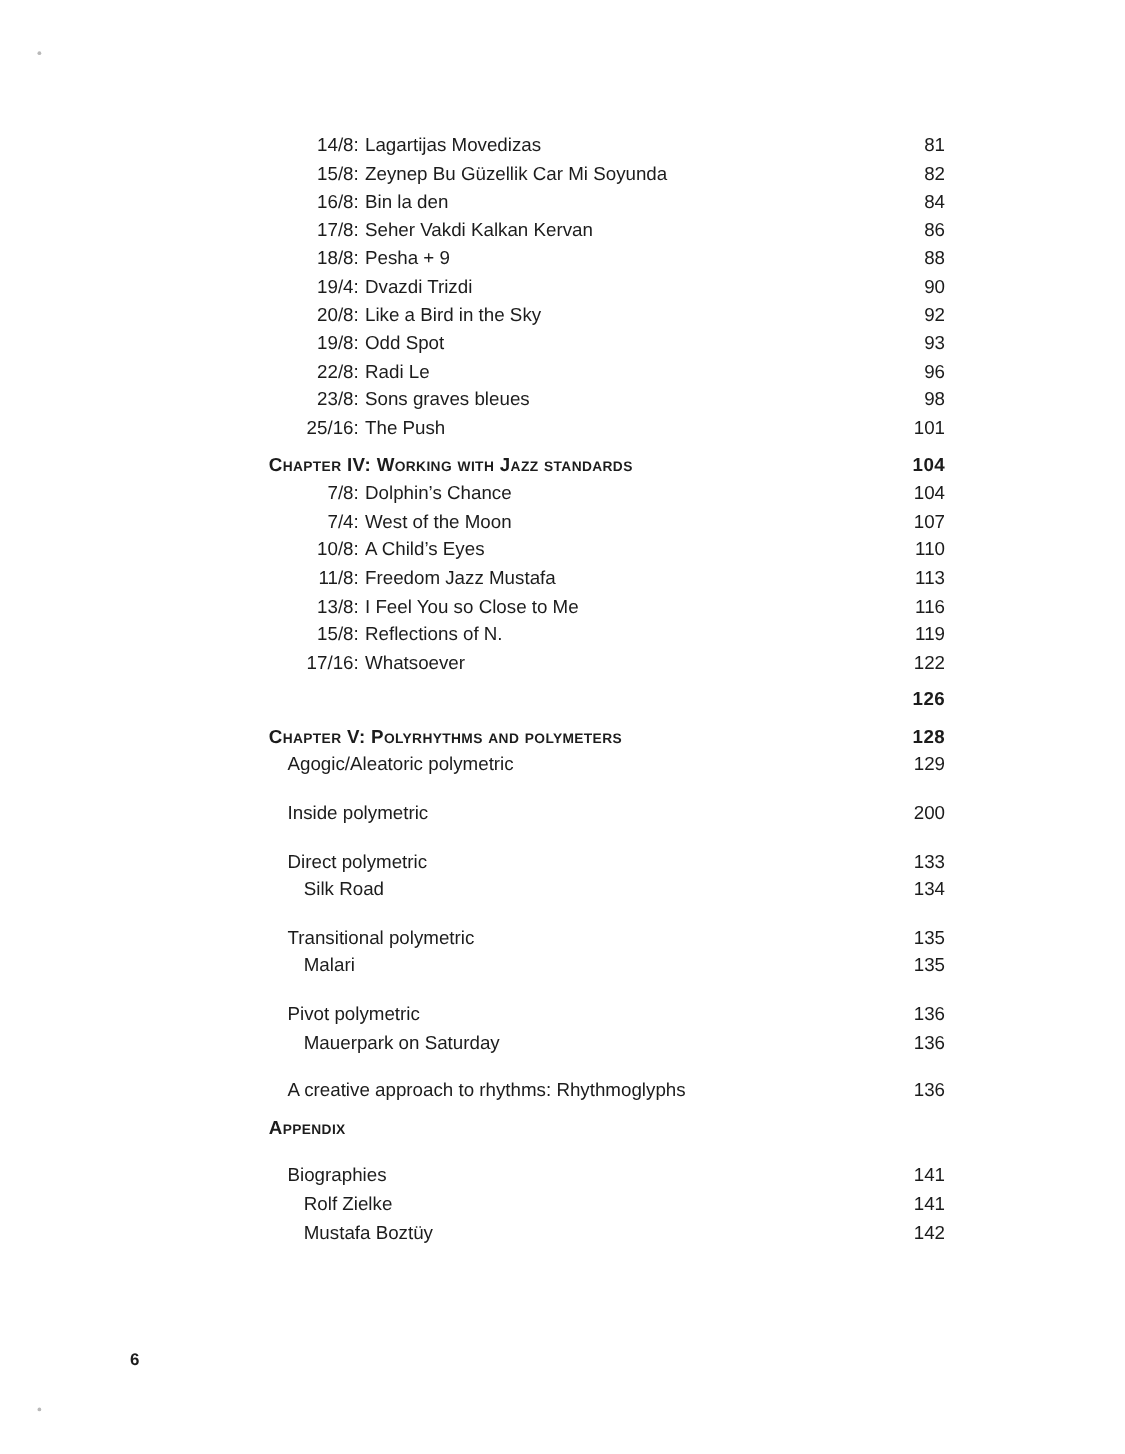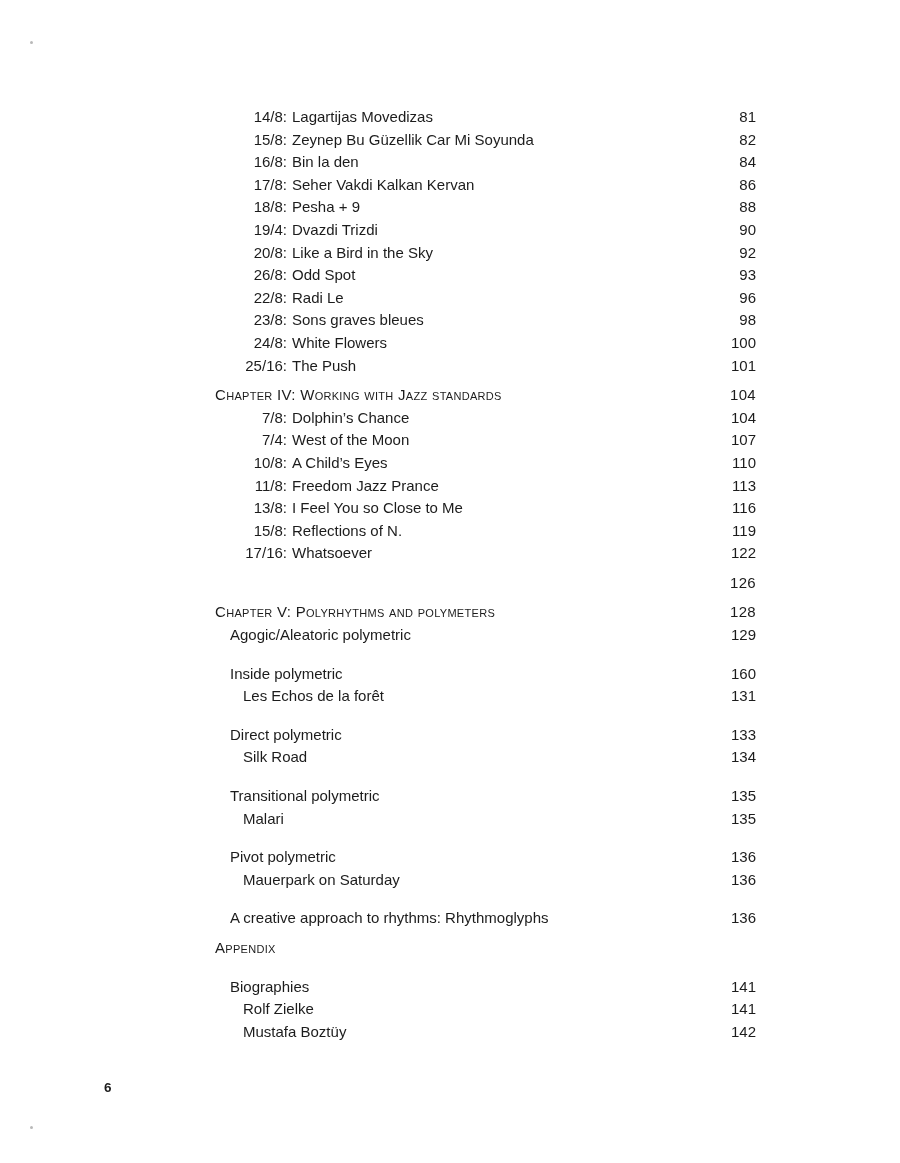--- a/index.html
+++ b/index.html
@@ -41,21 +41,21 @@
   }
   .row .pg {
     flex:0 0 auto;
     min-width:28px;
     text-align:right;
   }
   .row.song { padding-left:22px; }
   .row.section { padding-left:15px;gap:28px; }
   .row.subsection { padding-left:28px; }
   .row.chapter, .row.heading {
-    font-weight:400;
+    font-weight:700;
     font-variant:small-caps;
     letter-spacing:0.3px;
   }
   .gap-large { margin-top:7px; }
   .gap-small { margin-top:16px; }
   .footer-pagenum {
     position:absolute;
     left:104px; top:1080px;
     font-size:13.5px;
     font-weight:700;
@@ -112,44 +112,38 @@
         <span class="dots"></span>
         <span class="pg">90</span>
       </div>
       <div class="row song">
         <span class="meter">20/8:</span>
         <span class="title">Like a Bird in the Sky</span>
         <span class="dots"></span>
         <span class="pg">92</span>
       </div>
       <div class="row song">
-        <span class="meter">26/8:</span>
+        <span class="meter">19/8:</span>
         <span class="title">Odd Spot</span>
         <span class="dots"></span>
         <span class="pg">93</span>
       </div>
       <div class="row song">
         <span class="meter">22/8:</span>
         <span class="title">Radi Le</span>
         <span class="dots"></span>
         <span class="pg">96</span>
       </div>
       <div class="row song">
         <span class="meter">23/8:</span>
         <span class="title">Sons graves bleues</span>
         <span class="dots"></span>
         <span class="pg">98</span>
       </div>
       <div class="row song">
-        <span class="meter">24/8:</span>
-        <span class="title">White Flowers</span>
-        <span class="dots"></span>
-        <span class="pg">100</span>
-      </div>
-      <div class="row song">
         <span class="meter">25/16:</span>
         <span class="title">The Push</span>
         <span class="dots"></span>
         <span class="pg">101</span>
       </div>
       <div class="row chapter gap-large">
         <span class="title">Chapter IV: Working with Jazz standards</span>
         <span class="dots"></span>
         <span class="pg">104</span>
       </div>
@@ -166,21 +160,21 @@
         <span class="pg">107</span>
       </div>
       <div class="row song">
         <span class="meter">10/8:</span>
         <span class="title">A Child’s Eyes</span>
         <span class="dots"></span>
         <span class="pg">110</span>
       </div>
       <div class="row song">
         <span class="meter">11/8:</span>
-        <span class="title">Freedom Jazz Prance</span>
+        <span class="title">Freedom Jazz Mustafa</span>
         <span class="dots"></span>
         <span class="pg">113</span>
       </div>
       <div class="row song">
         <span class="meter">13/8:</span>
         <span class="title">I Feel You so Close to Me</span>
         <span class="dots"></span>
         <span class="pg">116</span>
       </div>
       <div class="row song">
@@ -205,26 +199,21 @@
         <span class="pg">128</span>
       </div>
       <div class="row section">
         <span class="title">Agogic/Aleatoric polymetric</span>
         <span class="dots"></span>
         <span class="pg">129</span>
       </div>
       <div class="row section gap-small">
         <span class="title">Inside polymetric</span>
         <span class="dots"></span>
-        <span class="pg">160</span>
-      </div>
-      <div class="row subsection">
-        <span class="title">Les Echos de la forêt</span>
-        <span class="dots"></span>
-        <span class="pg">131</span>
+        <span class="pg">200</span>
       </div>
       <div class="row section gap-small">
         <span class="title">Direct polymetric</span>
         <span class="dots"></span>
         <span class="pg">133</span>
       </div>
       <div class="row subsection">
         <span class="title">Silk Road</span>
         <span class="dots"></span>
         <span class="pg">134</span>

